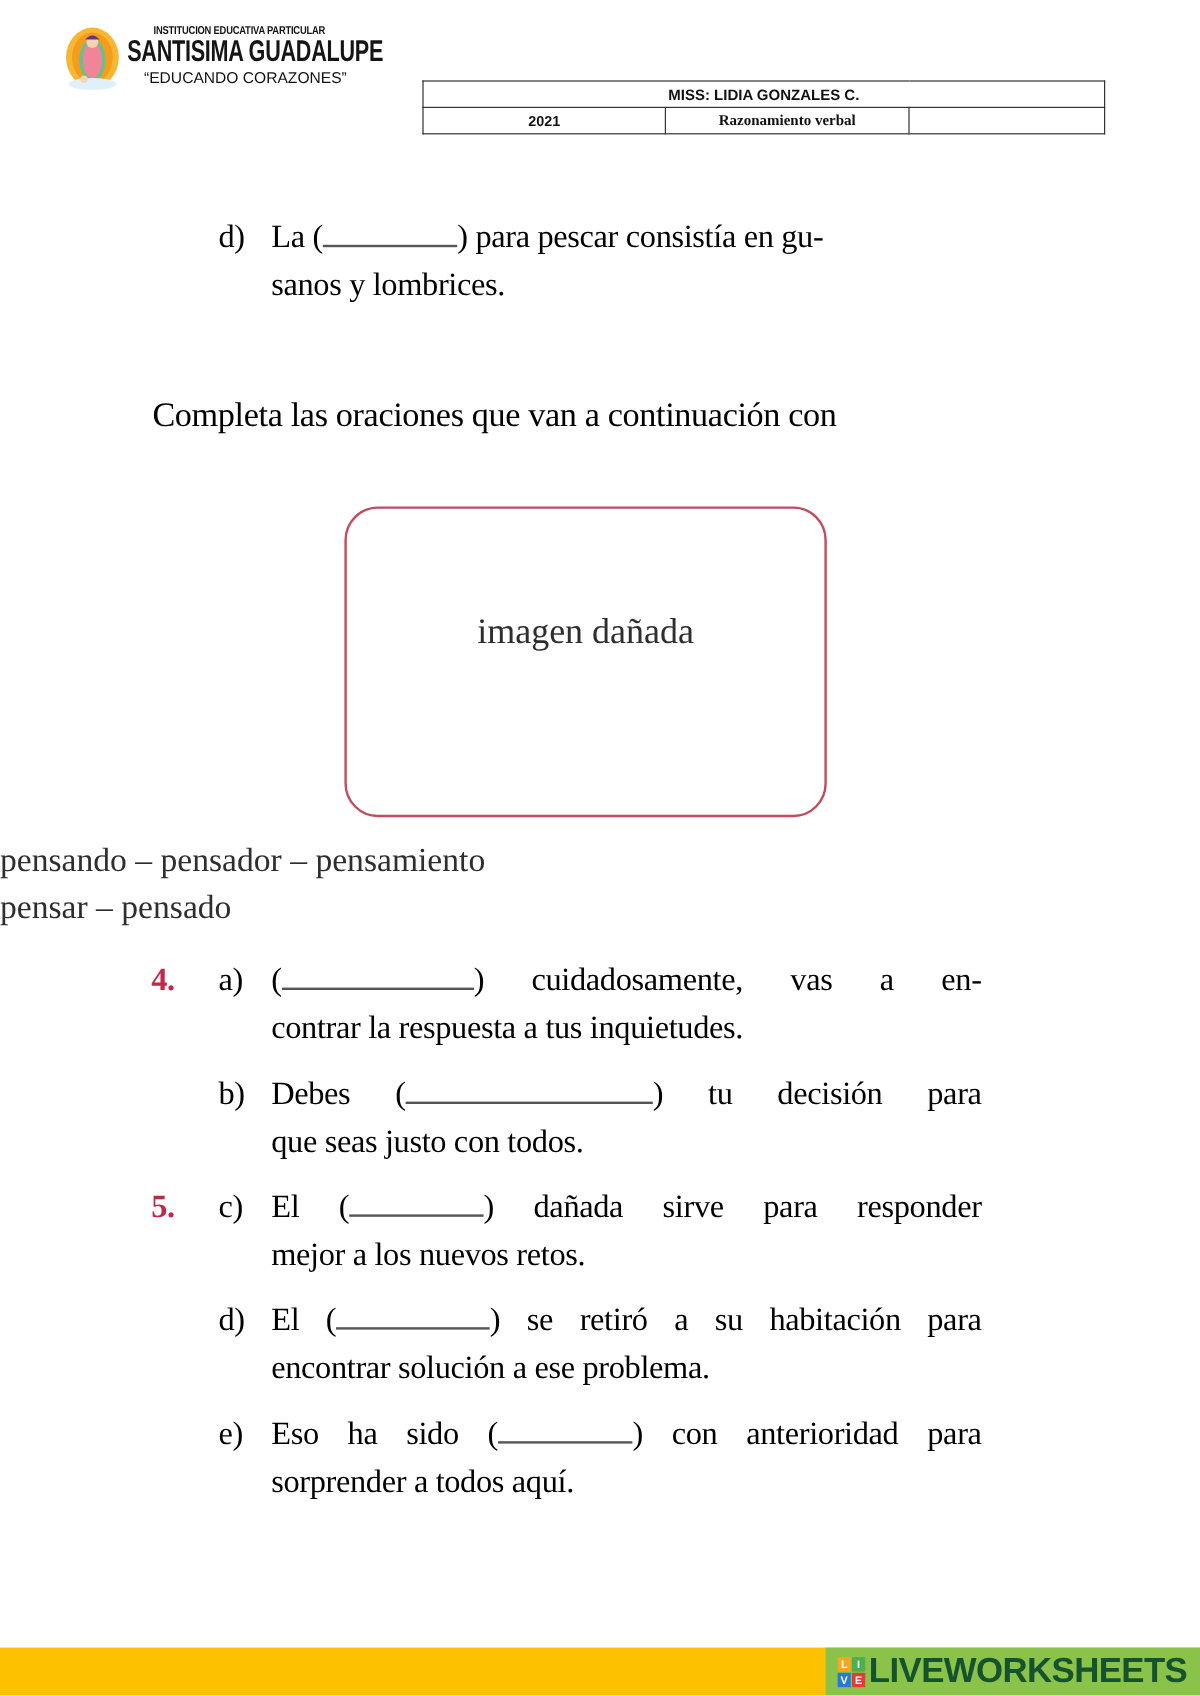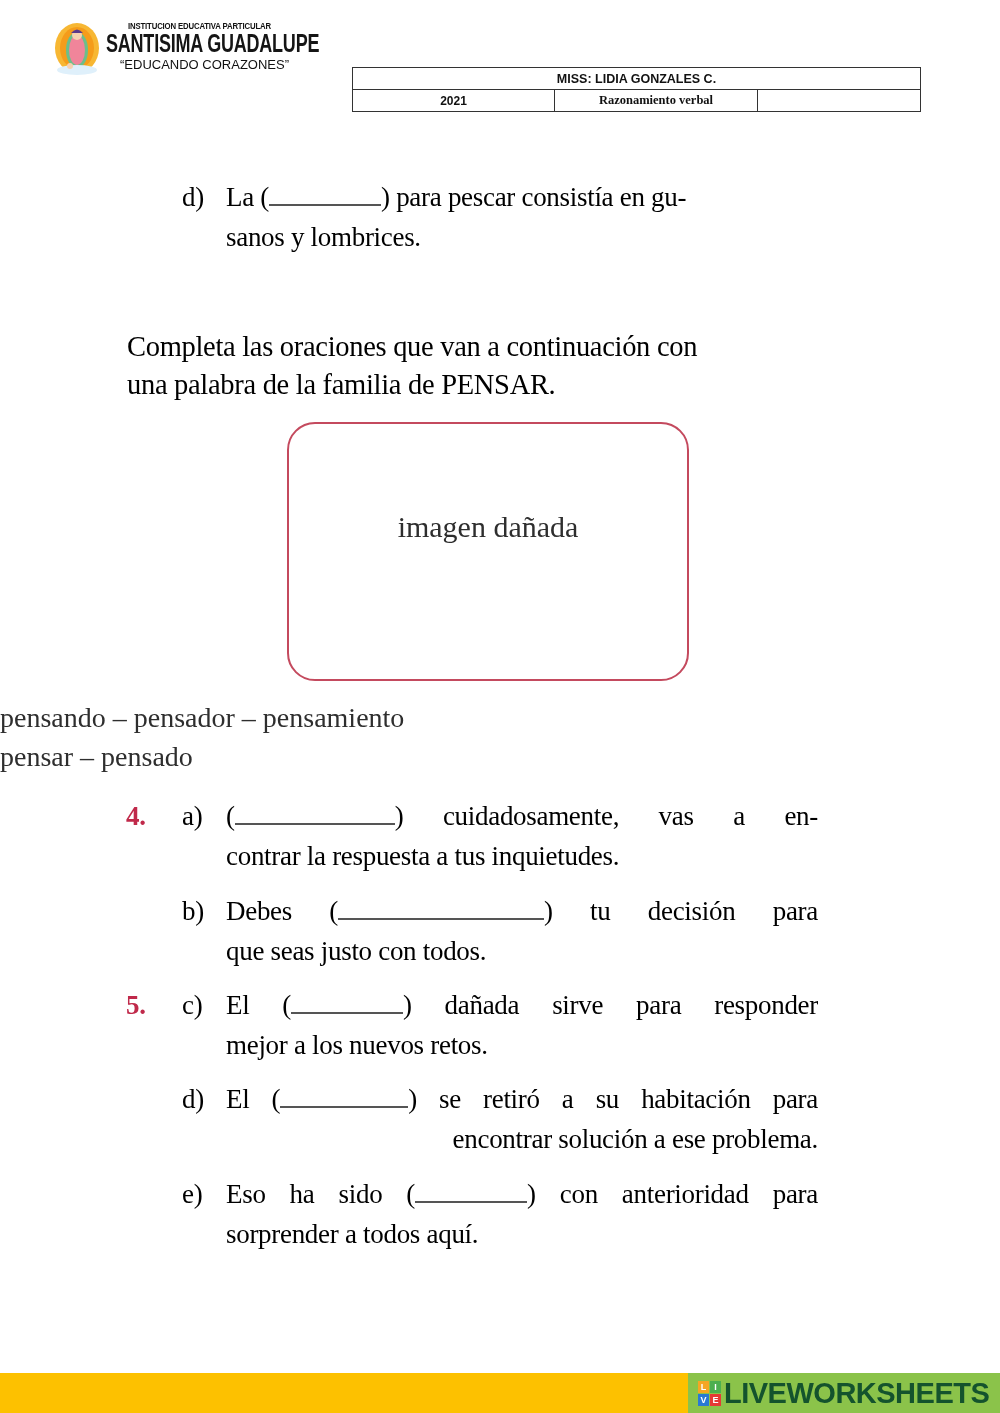--- a/index.html
+++ b/index.html
@@ -75,21 +75,20 @@
 
 <div class="text" style="left:182px; top:177px; width:560px;">
   <div>
     <span class="item-letter">d)</span><span>La (</span><span class="blank" style="width:112px;"></span><span>) para pescar consistía en gu-</span>
   </div>
   <div style="padding-left:44px;">sanos y lombrices.</div>
 </div>
 
 <div class="text" style="left:127px; top:328px; width:700px; font-size:28.5px; line-height:38px;">
   <div>Completa las oraciones que van a continuación con</div>
-  <div>una palabra de la familia de PENSAR.</div>
 </div>
 
 <div class="damaged-box">
   <div class="damaged-text">imagen dañada</div>
 </div>
 
 <div class="words" style="top:702px;">pensando – pensador – pensamiento</div>
 <div class="words" style="top:741px;">pensar – pensado</div>
 
 <span class="num text" style="left:126px; top:796px;">4.</span>
@@ -114,21 +113,21 @@
   <div class="justify">
     <span class="item-letter">c)</span><span>El (</span><span class="blank" style="width:112px;"></span><span>) dañada sirve para responder</span>
   </div>
   <div style="padding-left:44px;">mejor a los nuevos retos.</div>
 </div>
 
 <div class="text" style="left:182px; top:1079px; width:636px;">
   <div class="justify">
     <span class="item-letter">d)</span><span>El (</span><span class="blank" style="width:128px;"></span><span>) se retiró a su habitación para</span>
   </div>
-  <div style="padding-left:44px;text-align:right;">encontrar solución a ese problema.</div>
+  <div style="padding-left:44px;">encontrar solución a ese problema.</div>
 </div>
 
 <div class="text" style="left:182px; top:1174px; width:636px;">
   <div class="justify">
     <span class="item-letter">e)</span><span>Eso ha sido (</span><span class="blank" style="width:112px;"></span><span>) con anterioridad para</span>
   </div>
   <div style="padding-left:44px;">sorprender a todos aquí.</div>
 </div>
 
 <div class="footer">

